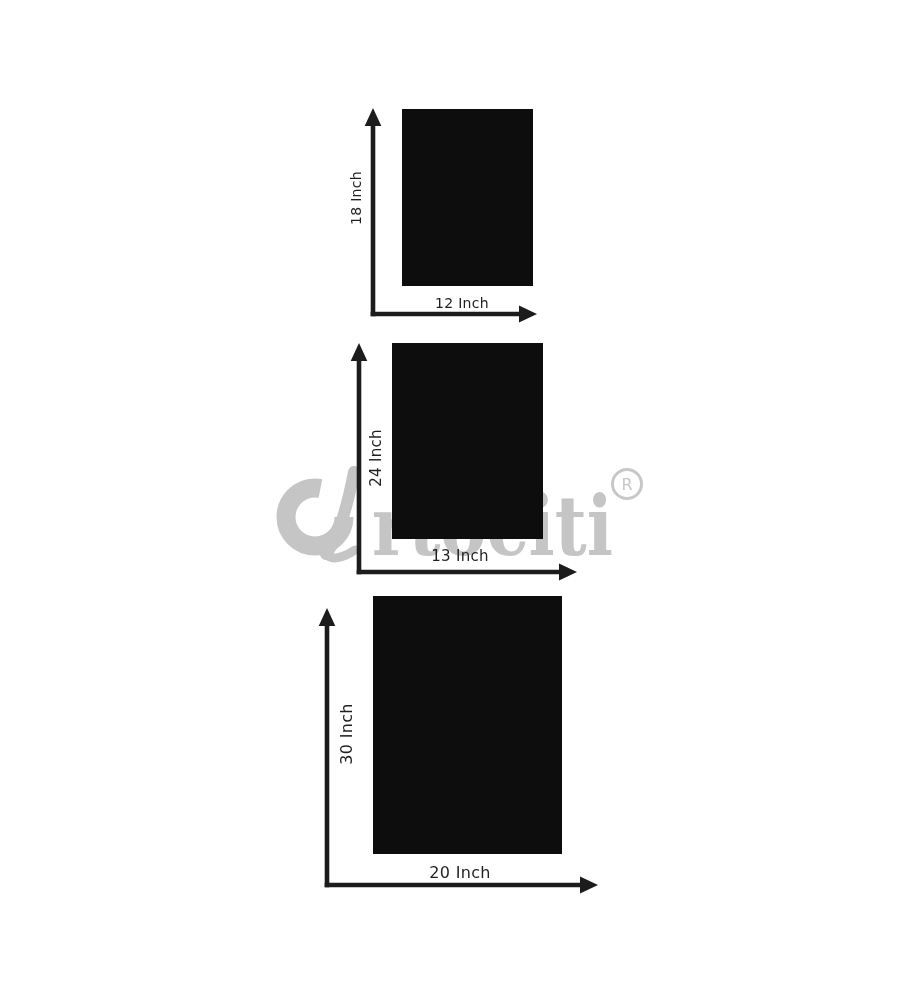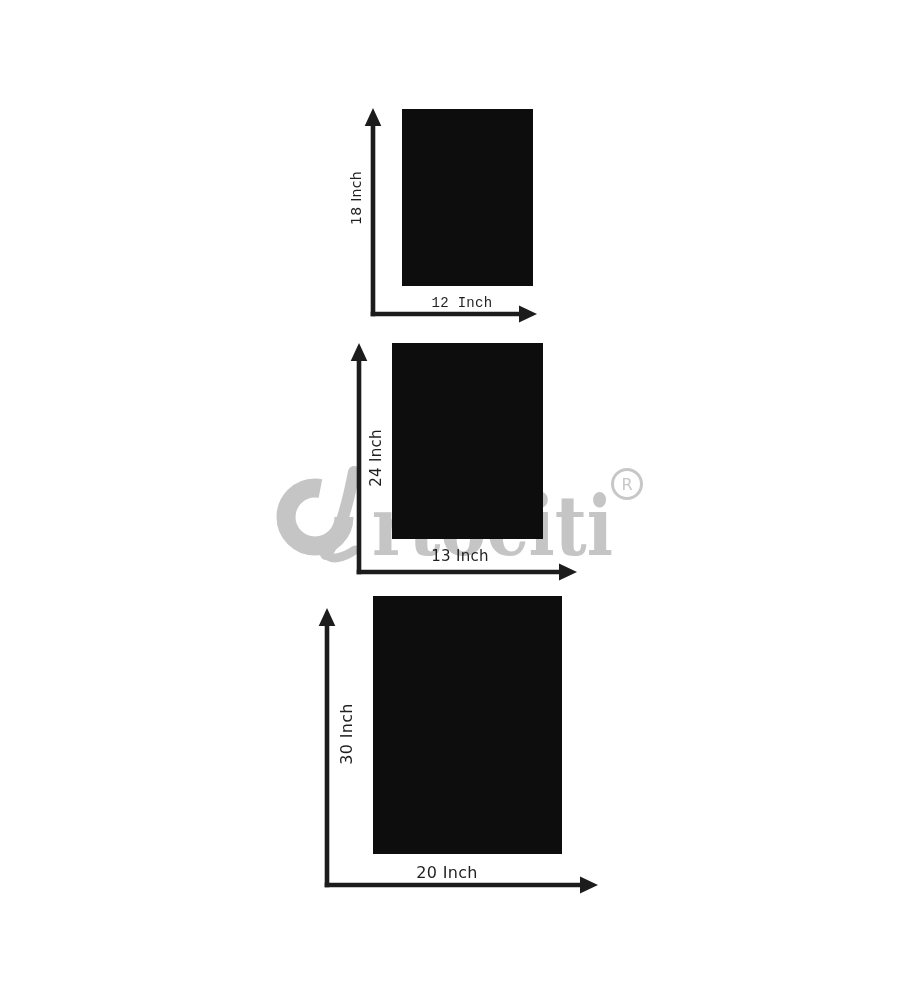--- a/index.html
+++ b/index.html
@@ -82,21 +82,21 @@
 
   <div class="figure" style="left:340px; top:95px; width:210px; height:232px;">
     <svg width="210" height="232">
       <polygon class="arrow-head" points="33,13 24.7,31 41.3,31"></polygon>
       <line class="arrow-line" x1="33" y1="29" x2="33" y2="221.3"></line>
       <line class="arrow-line" x1="30.7" y1="219" x2="181" y2="219"></line>
       <polygon class="arrow-head" points="197,219 179,210.6 179,227.4"></polygon>
     </svg>
     <div class="frame" style="left:62px; top:14px; width:131px; height:177px;"></div>
     <div class="dim-label vertical fs14" style="left:16px; top:103px;">18 Inch</div>
-    <div class="dim-label fs14" style="left:122px; top:208px;font-family:Liberation Mono, monospace;">12 Inch</div>
+    <div class="dim-label fs14" style="left:122px; top:208px;">12 Inch</div>
   </div>
 
   <div class="figure" style="left:325px; top:330px; width:260px; height:254px;">
     <svg width="260" height="254">
       <polygon class="arrow-head" points="34,13 25.7,31 42.3,31"></polygon>
       <line class="arrow-line" x1="34" y1="29" x2="34" y2="244.3"></line>
       <line class="arrow-line" x1="31.7" y1="242" x2="236" y2="242"></line>
       <polygon class="arrow-head" points="252,242 234,233.6 234,250.4"></polygon>
     </svg>
     <div class="frame" style="left:67px; top:13px; width:151px; height:196px;"></div>
@@ -106,16 +106,16 @@
 
   <div class="figure" style="left:295px; top:590px; width:310px; height:308px;">
     <svg width="310" height="308">
       <polygon class="arrow-head" points="32,18 23.7,36 40.3,36"></polygon>
       <line class="arrow-line" x1="32" y1="34" x2="32" y2="297.3"></line>
       <line class="arrow-line" x1="29.7" y1="295" x2="287" y2="295"></line>
       <polygon class="arrow-head" points="303,295 285,286.6 285,303.4"></polygon>
     </svg>
     <div class="frame" style="left:78px; top:6px; width:189px; height:258px;"></div>
     <div class="dim-label vertical fs16" style="left:51px; top:144px;">30 Inch</div>
-    <div class="dim-label fs16" style="left:152px; top:282px;text-align:right;">20 Inch</div>
+    <div class="dim-label fs16" style="left:165px; top:282px;text-align:right;">20 Inch</div>
   </div>
 
 </div>
 
 </body></html>

